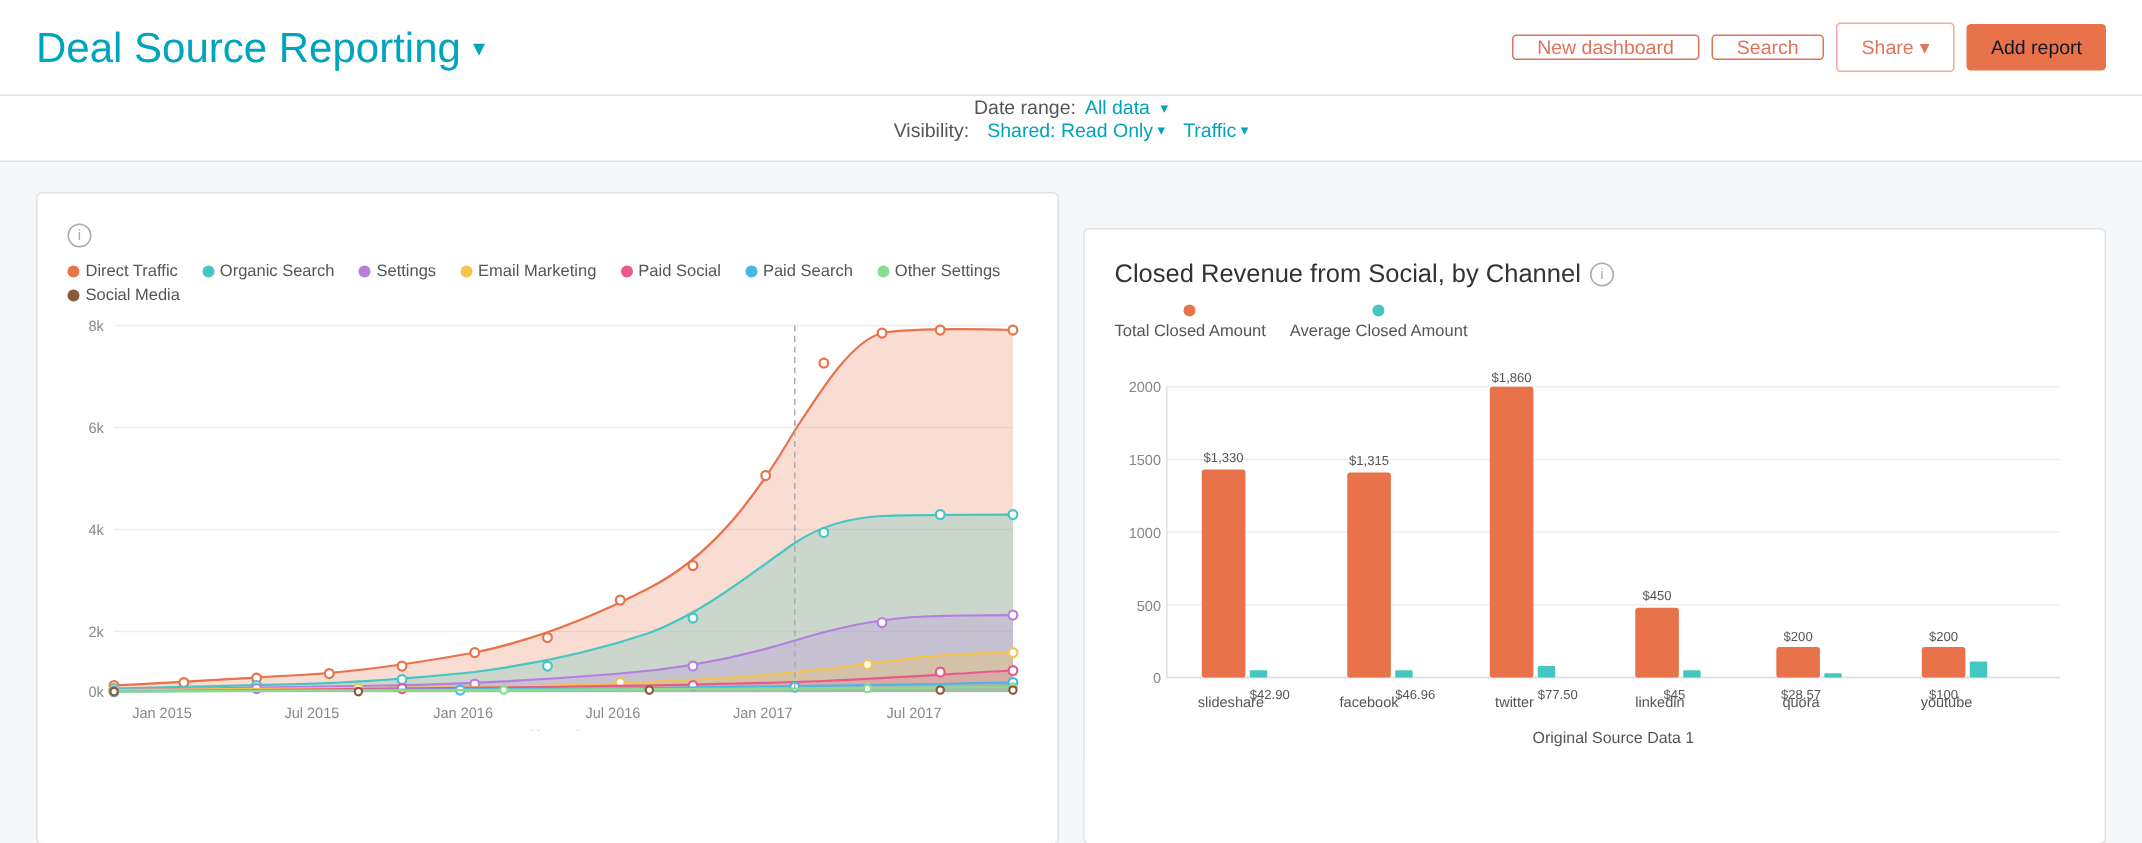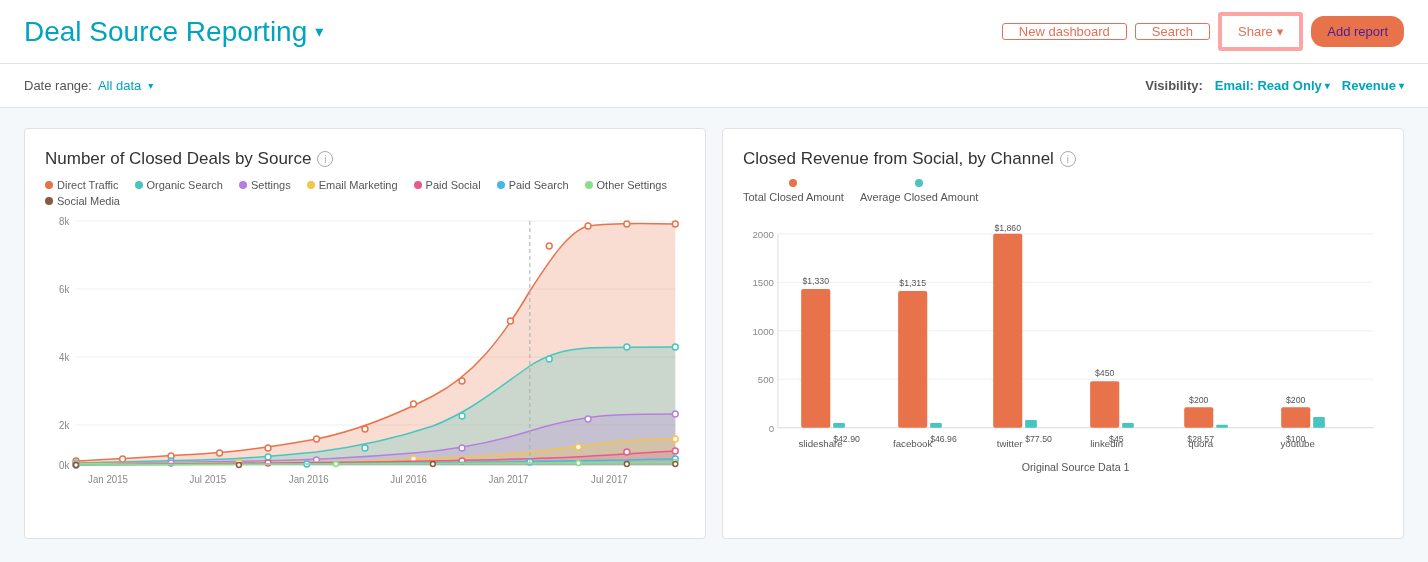--- a/index.html
+++ b/index.html
@@ -35,48 +35,48 @@
       border: 1px solid #e0735a;
       color: #e0735a;
       background: #fff;
       padding: 0 16px;
       border-radius: 3px;
       font-size: 13px;
       cursor: pointer;
     }
     .btn-solid {
       border: none;
-      color: #4c1d95;
+      color: #0f172a;
       background: #e8734a;
       padding: 8px 16px;
-      border-radius: 13px;
+      border-radius: 3px;
       font-size: 13px;
       cursor: pointer;
     }
     .btn-share {
-      border: 4px solid #fca5a5;
+      border: 1px solid #fca5a5;
       color: #e0735a;
       background: #fff;
       padding: 8px 16px;
       border-radius: 3px;
       font-size: 13px;
       cursor: pointer;
       display: flex;
       align-items: center;
       gap: 4px;
     }
 
     .sub-bar {
       background: #fff;
       border-bottom: 1px solid #e0e0e0;
       padding: 0 24px;
       height: 44px;
       display: flex;
       align-items: center;
-      justify-content: space-between;
+      flex-direction: column;
     }
     .date-range {
       display: flex;
       align-items: center;
       gap: 6px;
       font-size: 13px;
       color: #555;
     }
     .date-range-label { color: #555; }
     .date-range-value {
@@ -85,21 +85,20 @@
       display: flex;
       align-items: center;
       gap: 7px;
     }
     .visibility-area {
       display: flex;
       align-items: center;
       gap: 12px;
       font-size: 13px;
       color: #555;
-      font-weight: bold;
     }
     .visibility-value {
       color: #00a4bd;
       cursor: pointer;
       display: flex;
       align-items: center;
       gap: 3px;
     }
     .settings-btn {
       color: #00a4bd;
@@ -115,21 +114,21 @@
       gap: 16px;
     }
 
     .chart-card {
       background: #fff;
       border: 1px solid #e0e0e0;
       border-radius: 4px;
       padding: 20px;
     }
     .chart-card-left { flex: 1; min-width: 0; }
-    .chart-card-right { flex: 1; min-width: 0; }
+    .chart-card-right { flex: 1; min-width: 0; margin-top: 24px; }
 
     .chart-title {
       font-size: 17px;
       font-weight: 500;
       color: #333;
       margin-bottom: 10px;
       display: flex;
       align-items: center;
       gap: 6px;
     }
@@ -223,35 +222,34 @@
   <div class="date-range">
     <span class="date-range-label">Date range:</span>
     <span class="date-range-value">
       <span>All data</span>
       <span class="chevron">▾</span>
     </span>
   </div>
   <div class="visibility-area">
     <span class="date-range-label">Visibility:</span>
     <span class="visibility-value">
-      <span>Email: Read Only</span>
+      <span>Shared: Read Only</span>
       <span class="chevron">▾</span>
     </span>
     <span class="settings-btn">
-      <span>Revenue</span>
+      <span>Traffic</span>
       <span class="chevron">▾</span>
     </span>
   </div>
 </div>
 
 <div class="dashboard-content">
 
   <div class="chart-card chart-card-left">
     <div class="chart-title">
-      <span>Number of Closed Deals by Source</span>
       <span class="info-icon">i</span>
     </div>
 
     <div class="legend" id="left-legend">
         <div class="legend-item">
           <span class="legend-dot" style="background:#e8734a;"></span>
           <span>Direct Traffic</span>
         </div>
         <div class="legend-item">
           <span class="legend-dot" style="background:#45c6c0;"></span>

